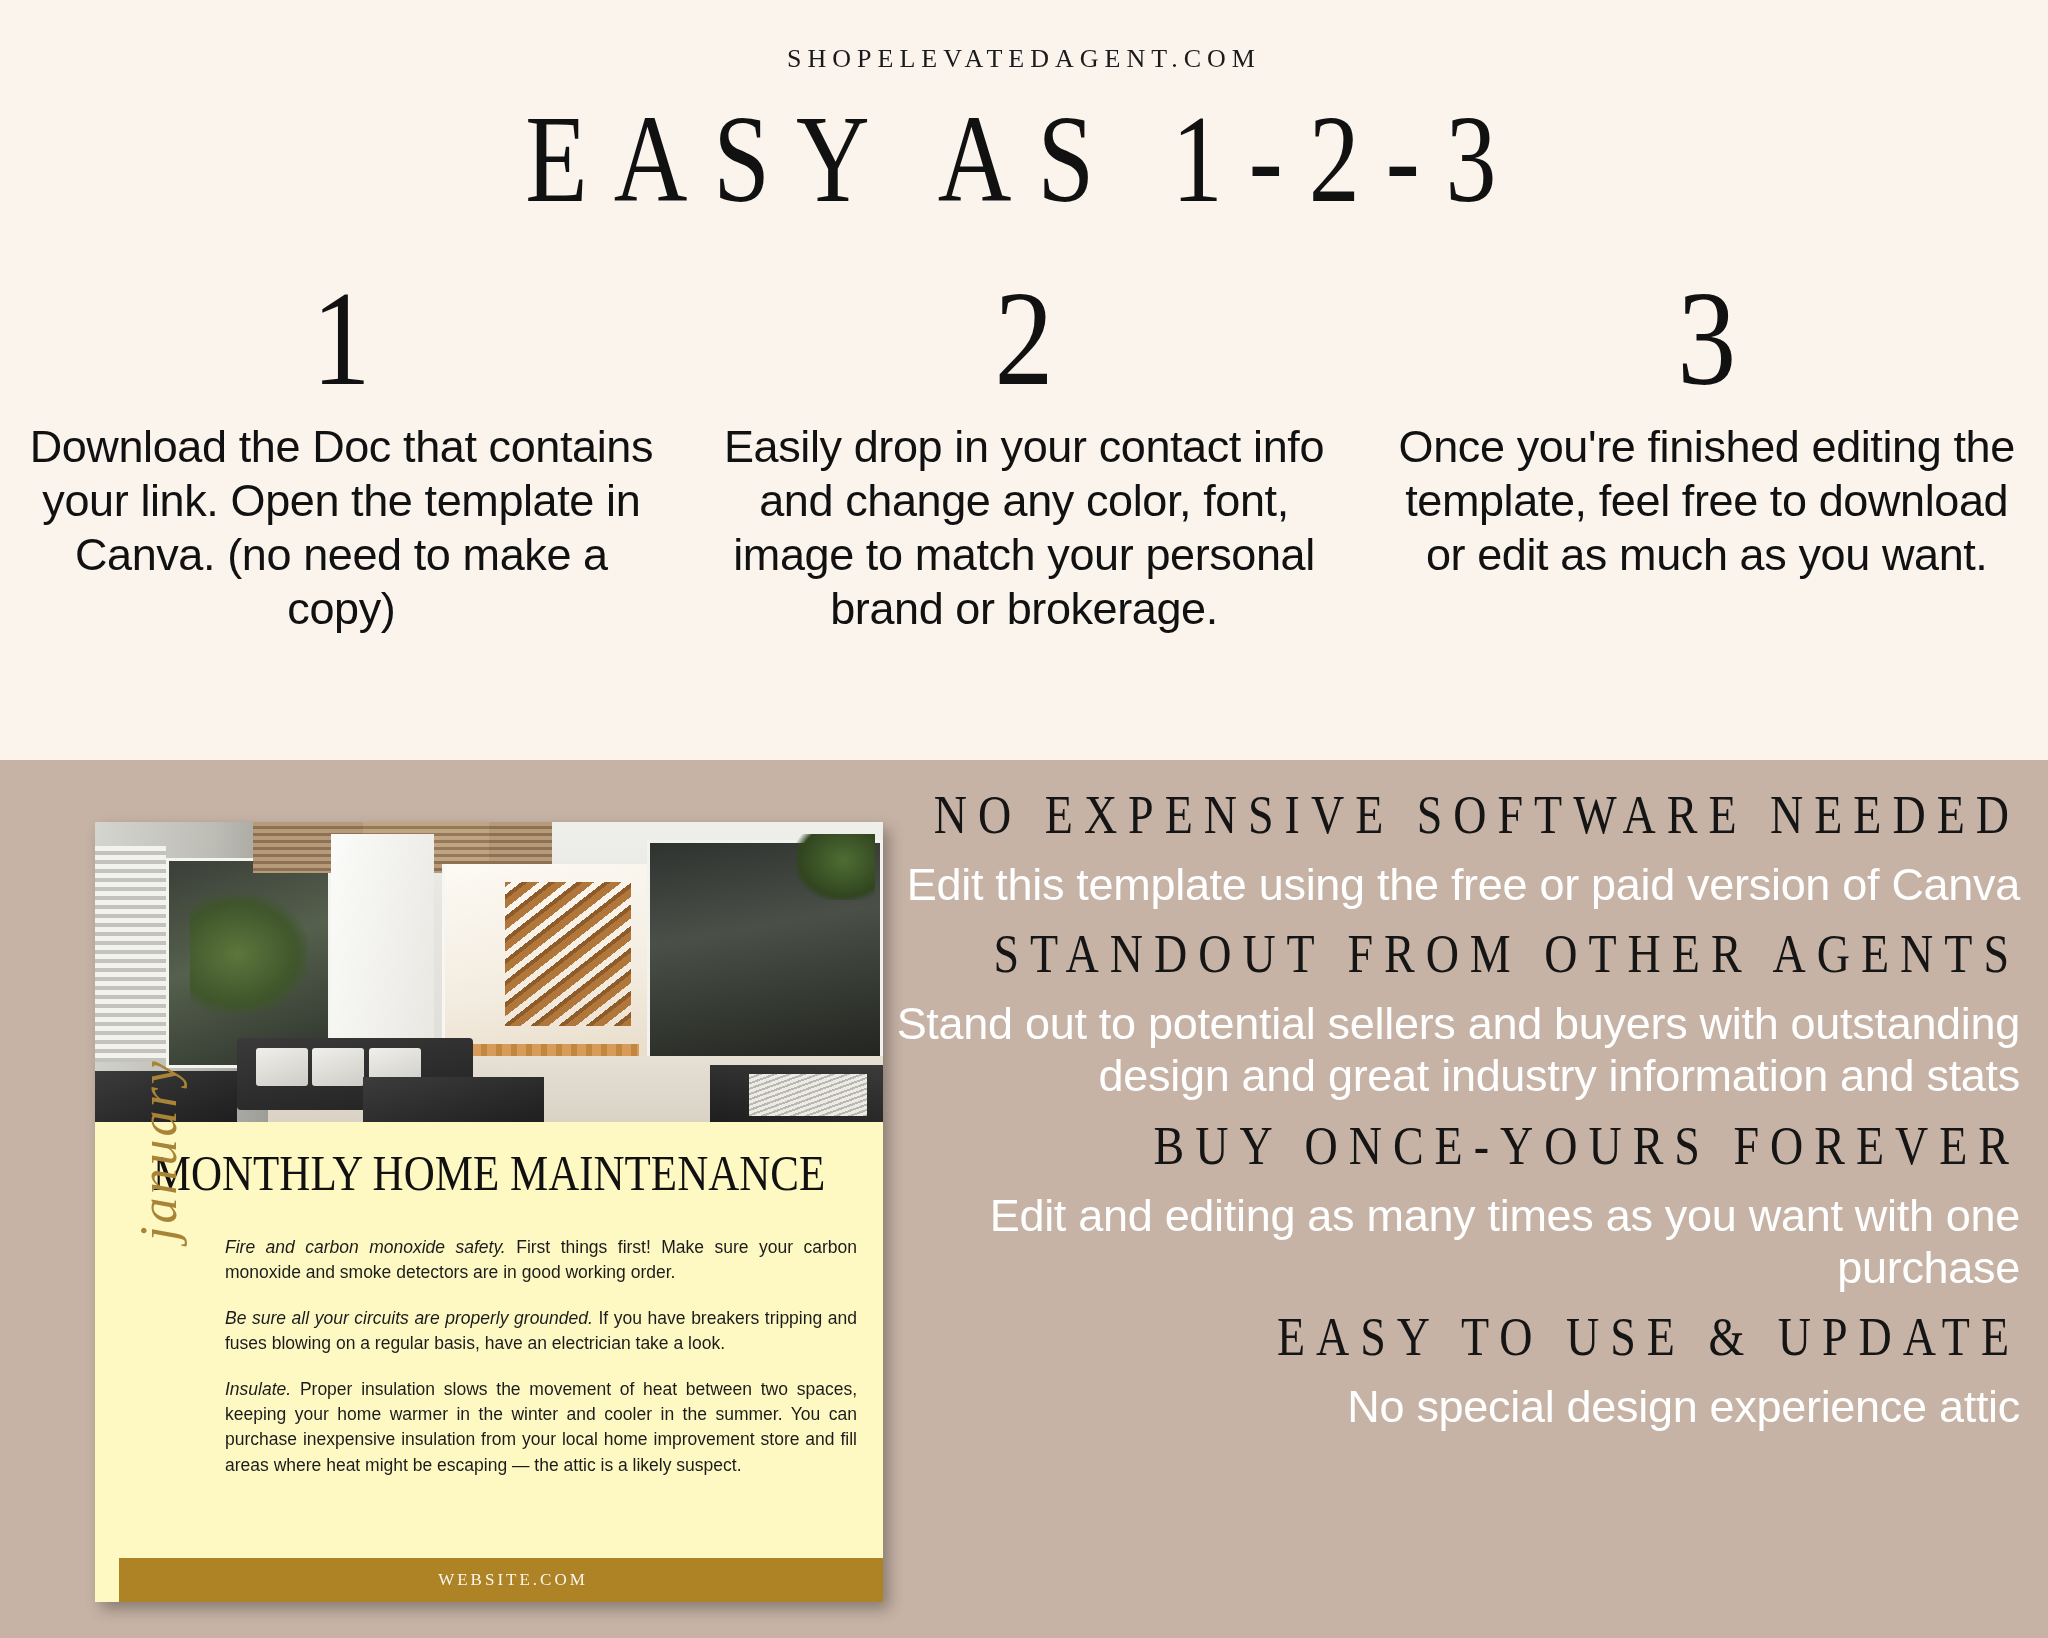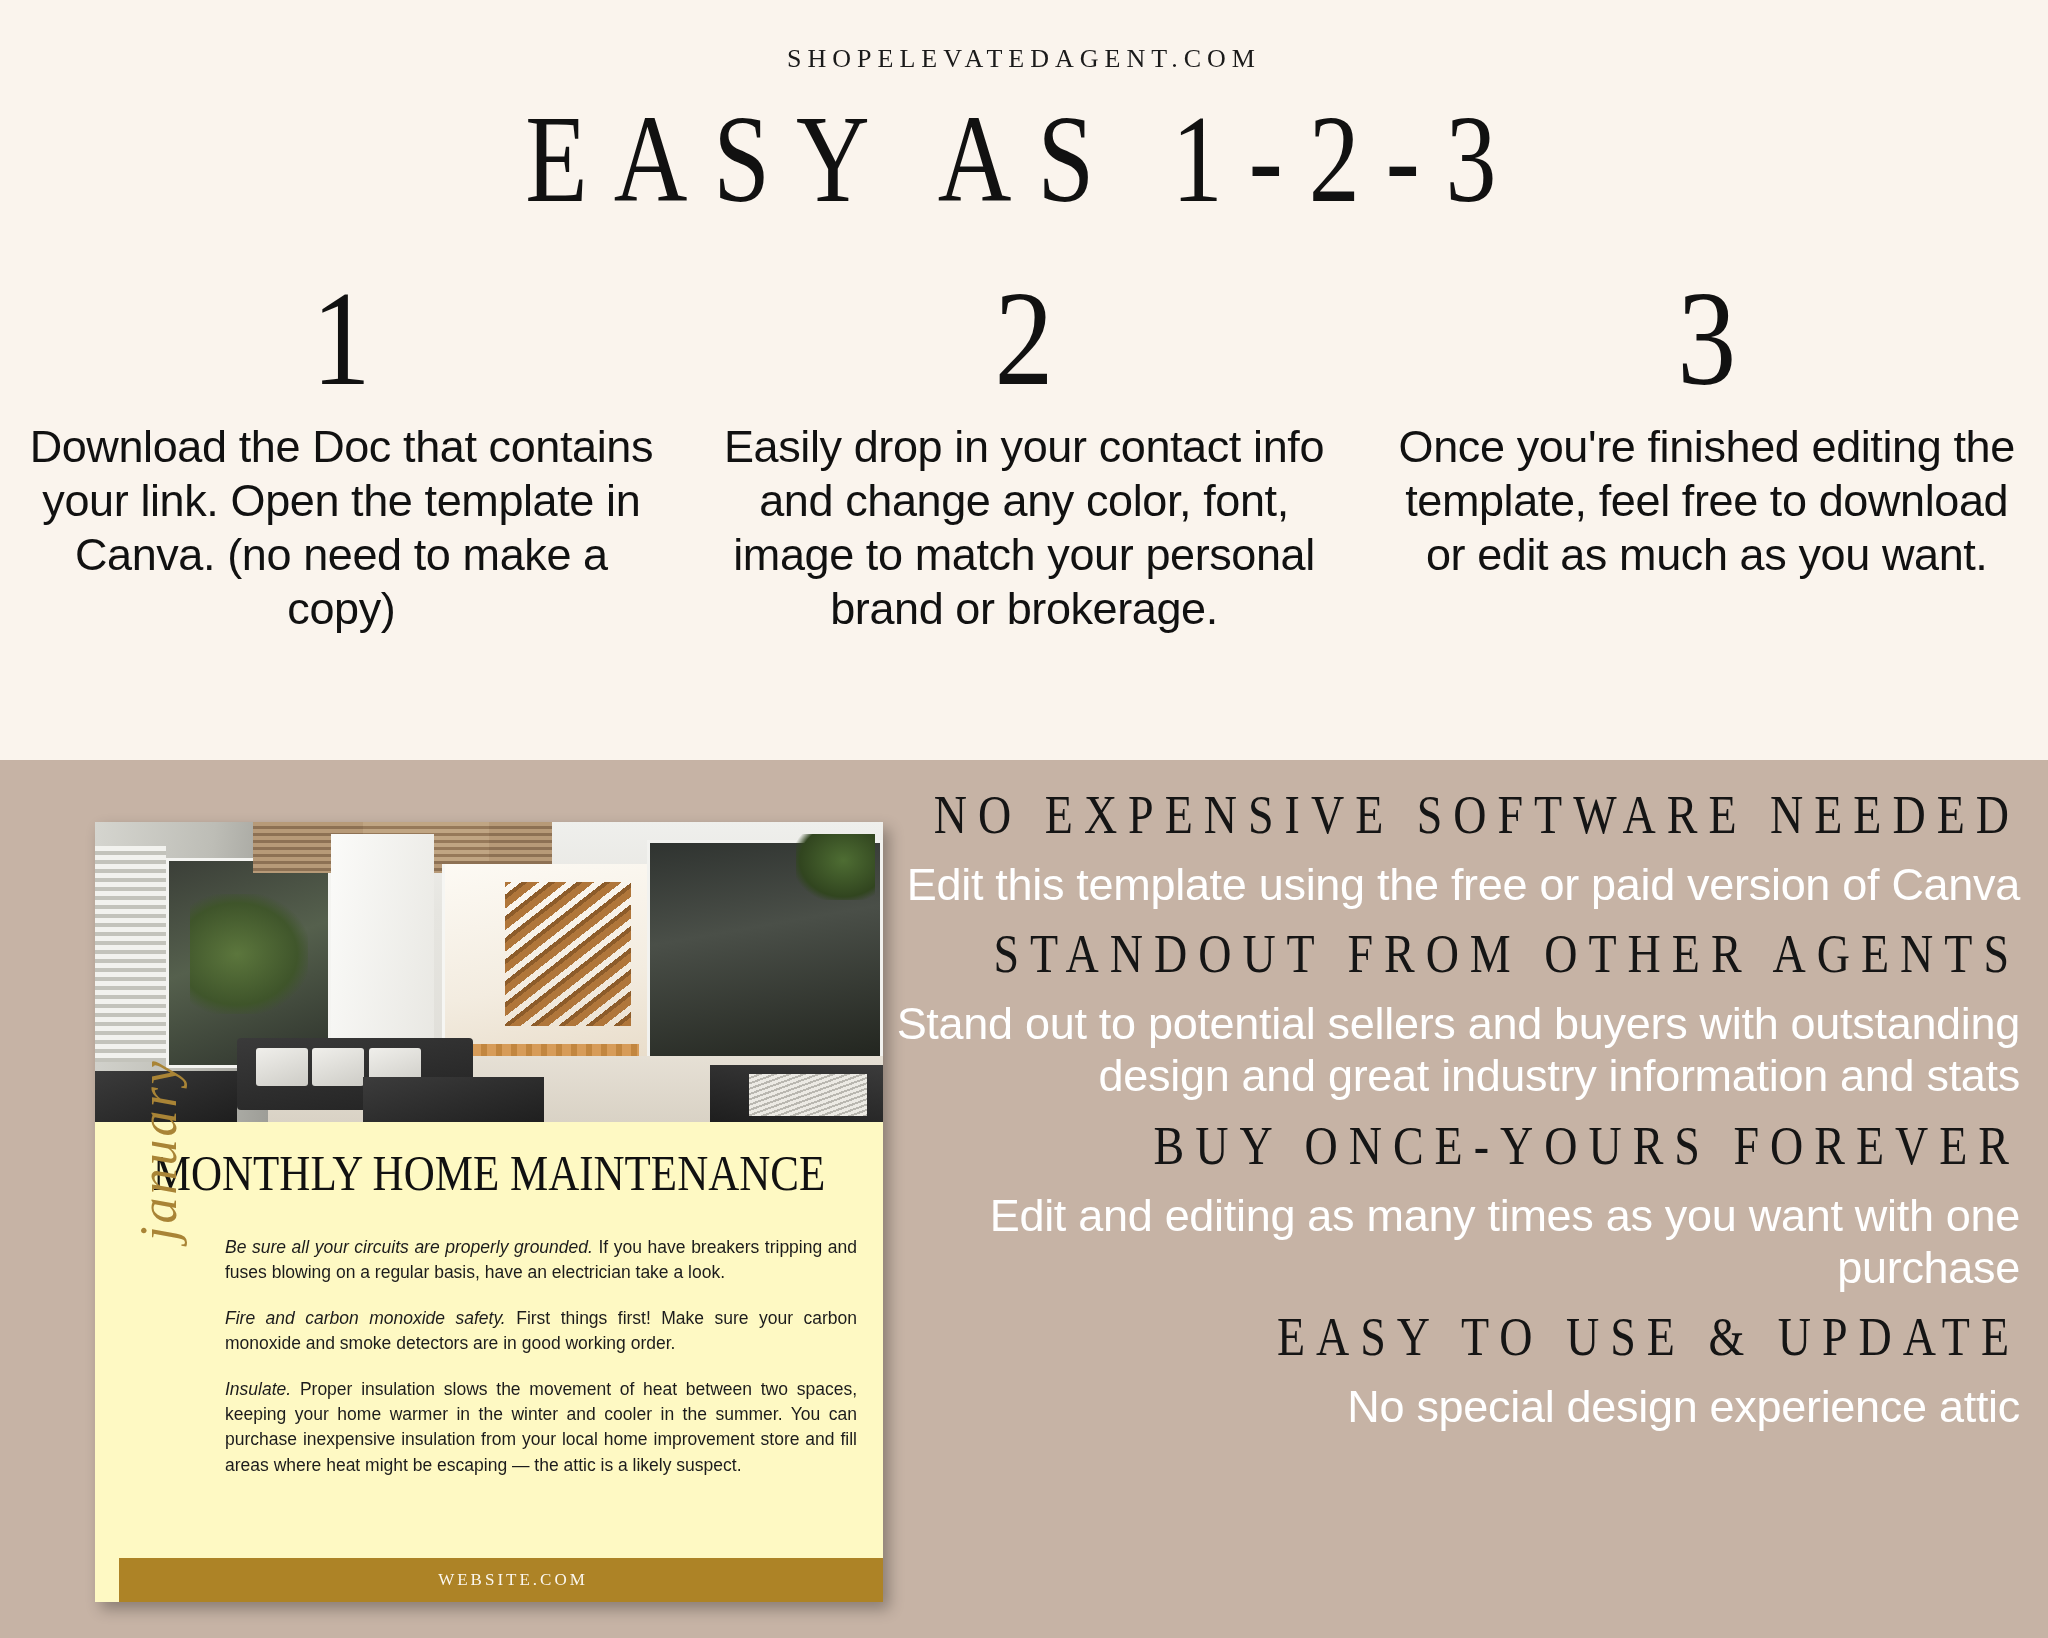--- a/index.html
+++ b/index.html
@@ -311,24 +311,24 @@
         <div class="ph-chair-r"></div>
         <div class="ph-cush-r"></div>
       </div>
 
       <div class="mockup-title">MONTHLY HOME MAINTENANCE</div>
 
       <div class="mockup-body">
         <div class="month-script">january</div>
 
         <div class="mk-para">
-          <i>Be sure all your circuits are properly grounded.</i><span> If you have breakers tripping and fuses blowing on a regular basis, have an electrician take a look.</span>
+          <i>Fire and carbon monoxide safety.</i><span> First things first! Make sure your carbon monoxide and smoke detectors are in good working order.</span>
         </div>
         <div class="mk-para">
-          <i>Fire and carbon monoxide safety.</i><span> First things first! Make sure your carbon monoxide and smoke detectors are in good working order.</span>
+          <i>Be sure all your circuits are properly grounded.</i><span> If you have breakers tripping and fuses blowing on a regular basis, have an electrician take a look.</span>
         </div>
         <div class="mk-para">
           <i>Insulate.</i><span> Proper insulation slows the movement of heat between two spaces, keeping your home warmer in the winter and cooler in the summer. You can purchase inexpensive insulation from your local home improvement store and fill areas where heat might be escaping — the attic is a likely suspect.</span>
         </div>
       </div>
 
       <div class="mockup-footer">
         <span>WEBSITE.COM</span>
       </div>
     </div>

